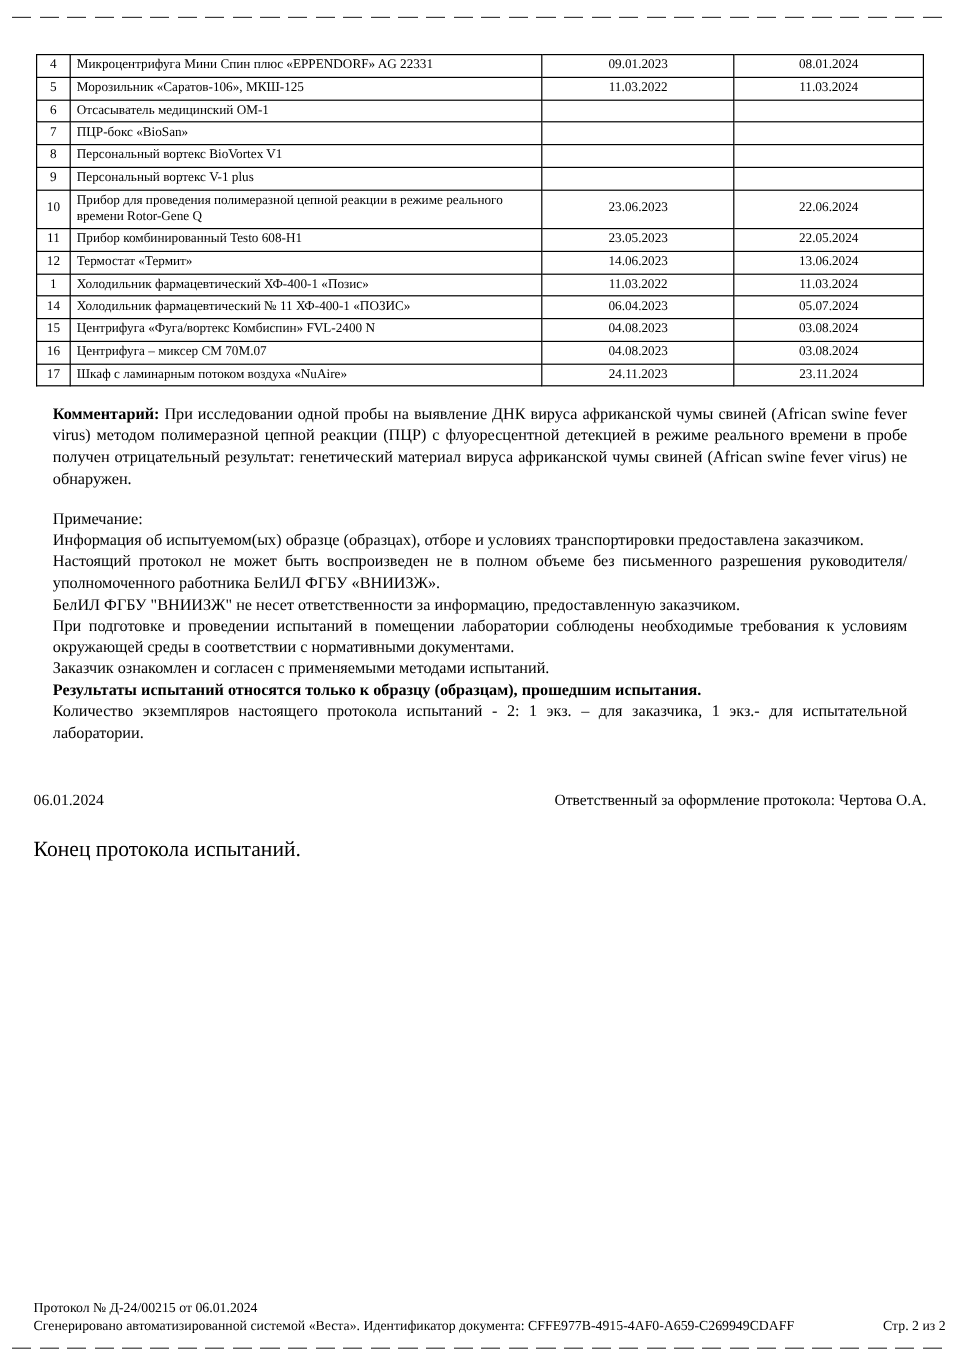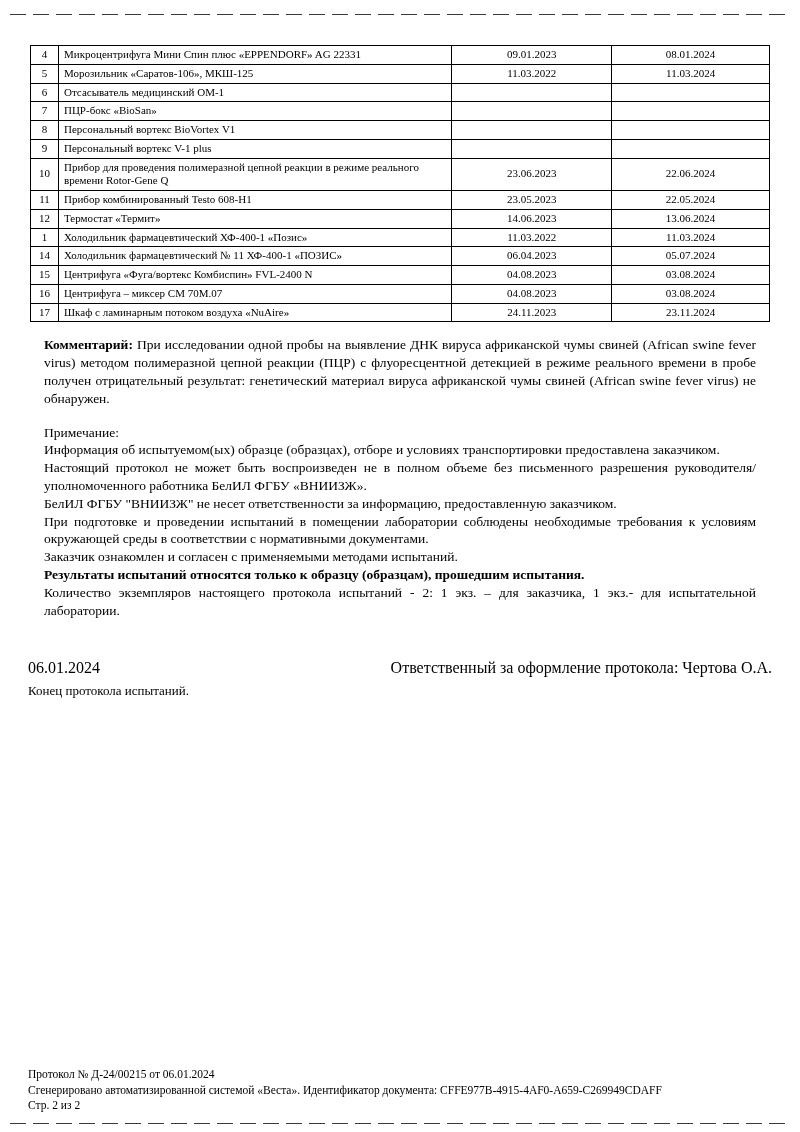--- a/index.html
+++ b/index.html
@@ -44,34 +44,34 @@
   .para { text-align: justify; margin: 0; }
   .commentary { margin-top: 14px; }
   .notes { margin-top: 16px; }
   .note-line { text-align: justify; margin: 0; }
   b, .bold { font-weight: bold; }
 
   .signoff {
     display: flex;
     justify-content: space-between;
     margin: 40px 28px 0 28px;
-    font-size: 16px;
+    font-size: 13px;
     gap: 40px;
   }
-  .end-line { margin: 6px 28px 0 28px; font-size: 13px; }
+  .end-line { margin: 22px 28px 0 28px; font-size: 18px; }
 
   .footer {
     position: absolute;
     left: 28px;
     right: 12px;
     bottom: 18px;
     font-size: 11.5px;
     line-height: 1.35;
   }
-  .footer-row2 { display: flex; justify-content: space-between; flex-direction: column; }
+  .footer-row2 { display: flex; justify-content: space-between; }
 </style>
 </head>
 <body>
 
 <div class="page">
 
   <div class="rule top"></div>
 
   <table class="equip">
     <tbody id="equip-body">

